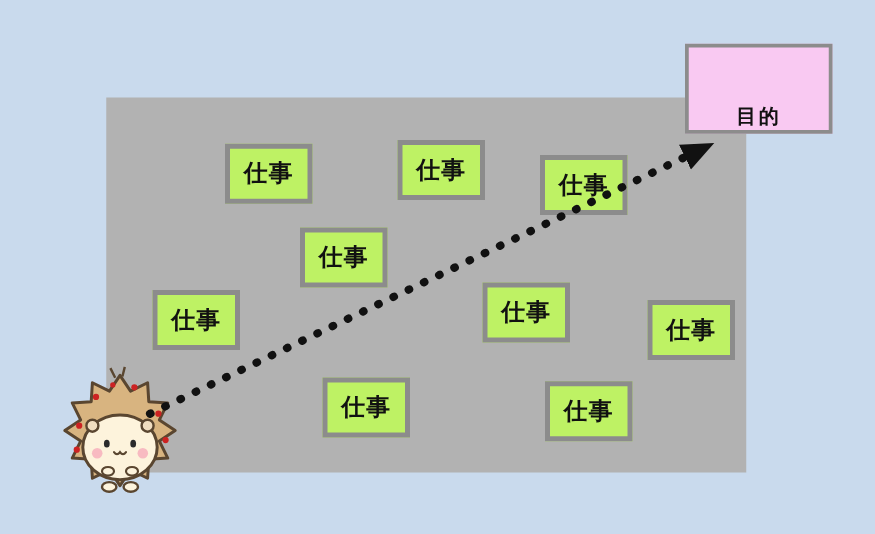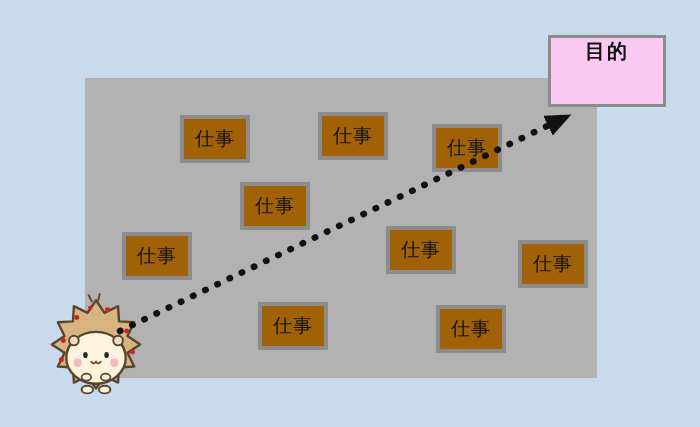--- a/index.html
+++ b/index.html
@@ -21,43 +21,43 @@
     left: 85px;
     top: 78px;
     width: 512px;
     height: 300px;
     background: #b2b2b2;
   }
   .task-box {
     position: absolute;
     width: 62px;
     height: 40px;
-    background: #a16207;
+    background: #bef264;
     border: 4px solid #8c8c8c;
     display: flex;
     align-items: center;
     justify-content: center;
     font-size: 19px;
-    font-weight: normal;
+    font-weight: bold;
     color: #111111;
     letter-spacing: 1px;
     z-index: 2;
   }
   .goal-box {
     position: absolute;
     left: 548px;
     top: 35px;
     width: 112px;
     height: 66px;
     background: #f9c9f2;
     border: 3px solid #8c8c8c;
     display: flex;
-    align-items: flex-start;
+    align-items: flex-end;
     justify-content: center;
-    font-size: 20px;
+    font-size: 16px;
     font-weight: bold;
     color: #111111;
     letter-spacing: 2px;
     z-index: 4;
   }
   .arrow-layer {
     position: absolute;
     left: 0;
     top: 0;
     width: 700px;

